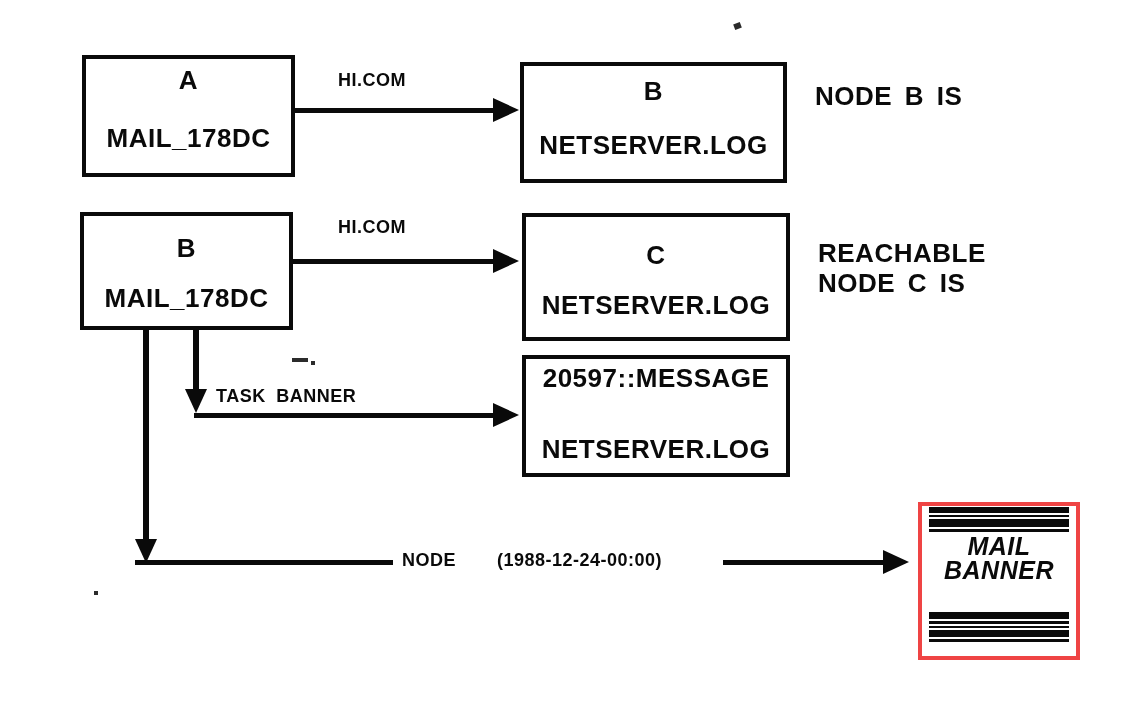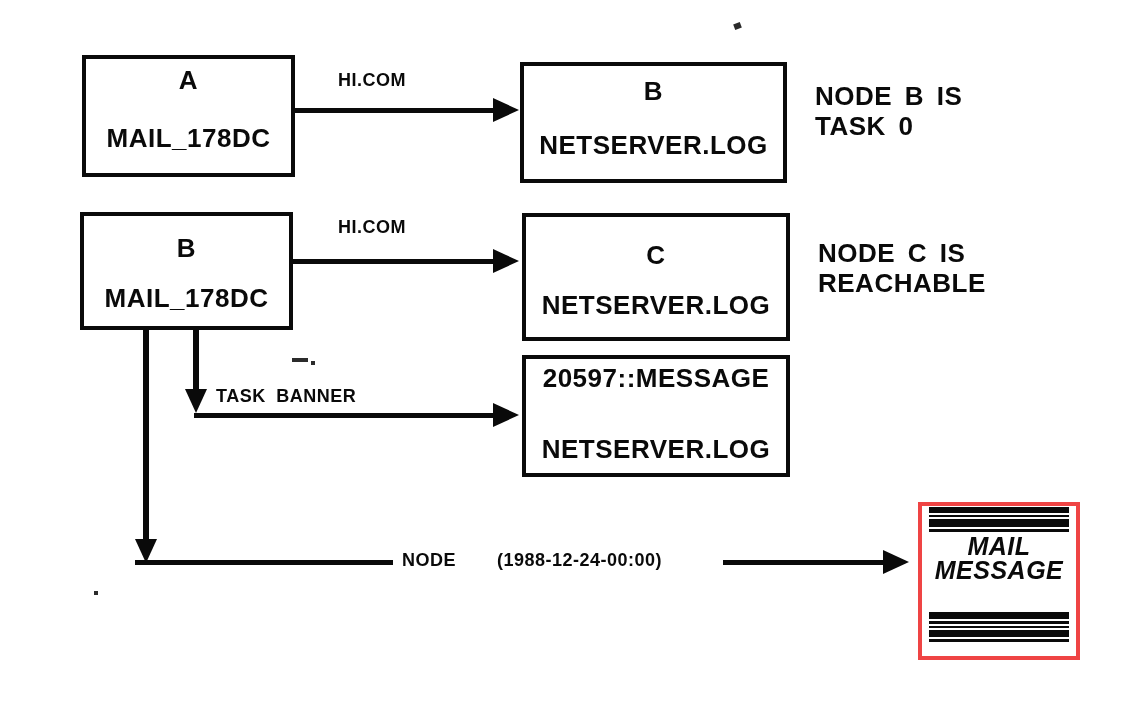--- a/index.html
+++ b/index.html
@@ -57,40 +57,39 @@
   <div class="tri-r" style="left:493px;top:98px"></div>
   <div class="lbl" style="left:338px;top:65px">HI.COM</div>
 
   <div class="nbox" id="box-b-top">
     <div class="ntext" style="top:10px">B</div>
     <div class="ntext" style="top:64px">NETSERVER.LOG</div>
   </div>
 
   <div class="note" style="left:815px;top:81px">
     <div>NODE B IS</div>
-    <div>TASK 0</div>
   </div>
 
   <div class="nbox" id="box-b-left">
     <div class="ntext" style="top:17px">B</div>
     <div class="ntext" style="top:67px">MAIL_178DC</div>
   </div>
 
   <div class="hline" style="left:293px;top:259px;width:202px;height:5px"></div>
   <div class="tri-r" style="left:493px;top:249px"></div>
   <div class="lbl" style="left:338px;top:212px">HI.COM</div>
 
   <div class="nbox" id="box-c">
     <div class="ntext" style="top:23px">C</div>
     <div class="ntext" style="top:73px">NETSERVER.LOG</div>
   </div>
 
   <div class="note" style="left:818px;top:238px">
+    <div>REACHABLE</div>
     <div>NODE C IS</div>
-    <div>REACHABLE</div>
   </div>
 
   <div class="vline" style="left:193px;top:330px;width:6px;height:60px"></div>
   <div class="tri-d" style="left:185px;top:389px"></div>
   <div class="hline" style="left:194px;top:413px;width:300px;height:5px"></div>
   <div class="tri-r" style="left:493px;top:403px"></div>
   <div class="lbl" style="left:216px;top:381px">TASK BANNER</div>
 
   <div class="nbox" id="box-ph">
     <div class="ntext" style="top:4px">20597::MESSAGE</div>
@@ -108,21 +107,21 @@
 
   <div id="mailbox">
     <div class="bars" style="top:1px">
       <div class="bar" style="height:6px"></div>
       <div class="bar" style="height:2px;margin-top:2px"></div>
       <div class="bar" style="height:8px;margin-top:2px"></div>
       <div class="bar" style="height:3px;margin-top:2px"></div>
     </div>
     <div id="mailtext">
       <div>MAIL</div>
-      <div>MESSAGE</div>
+      <div>BANNER</div>
     </div>
     <div class="bars" style="top:106px">
       <div class="bar" style="height:7px"></div>
       <div class="bar" style="height:3px;margin-top:2px"></div>
       <div class="bar" style="height:2px;margin-top:2px"></div>
       <div class="bar" style="height:7px;margin-top:2px"></div>
       <div class="bar" style="height:3px;margin-top:2px"></div>
     </div>
   </div>
 

